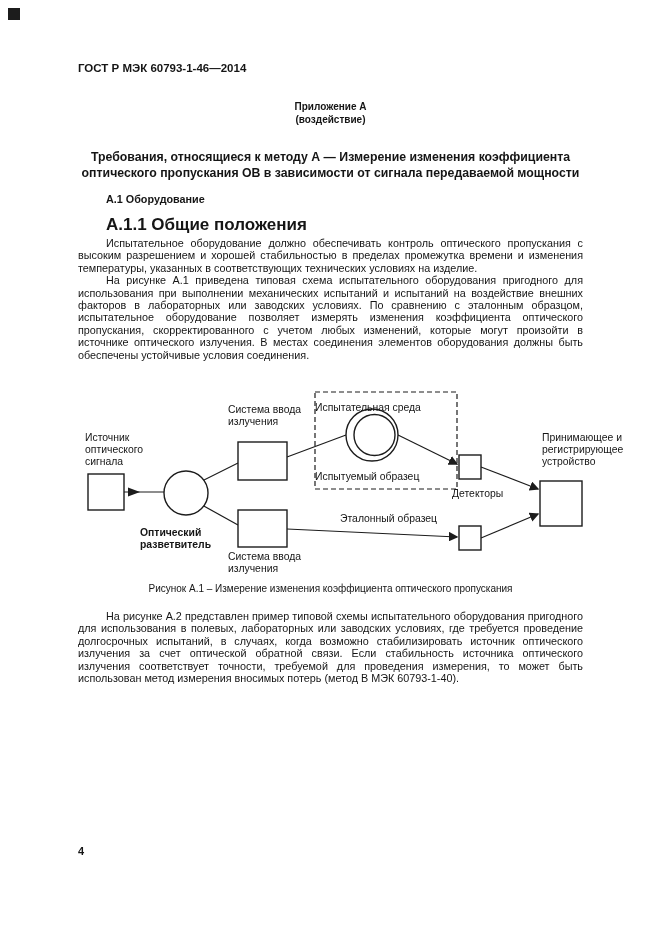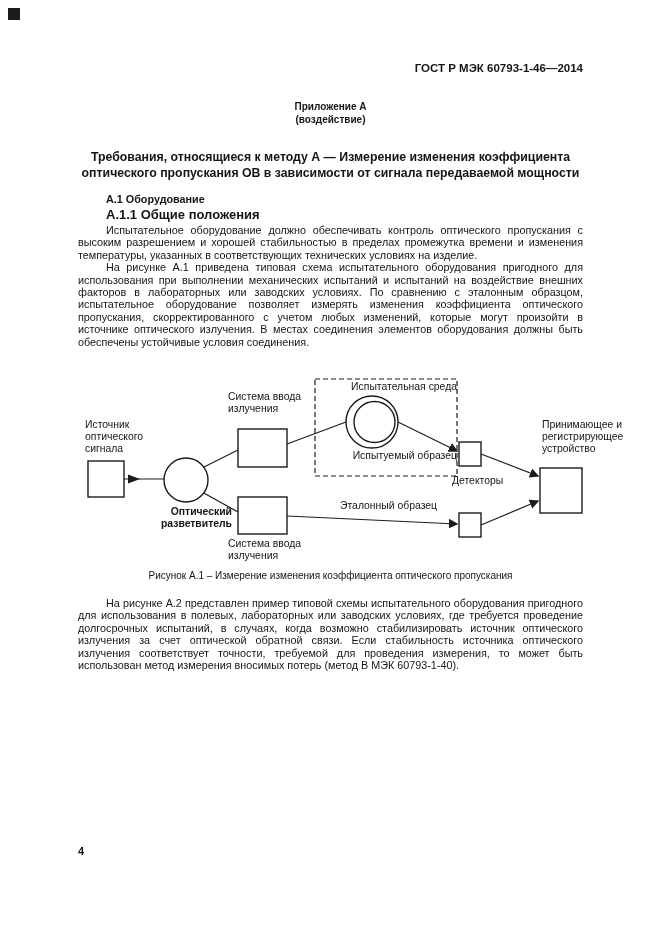--- a/index.html
+++ b/index.html
@@ -7,42 +7,42 @@
   .page {
     position:relative;
     width:661px; height:935px;
     background:#fff;
     font-family:"Liberation Sans","DejaVu Sans",sans-serif;
     color:#151515;
     overflow:hidden;
   }
   .corner-mark { position:absolute; left:8px; top:8px; width:12px; height:12px; background:#1c1c1c; }
   .content { position:absolute; left:78px; top:0; width:505px; }
-  .doc-header { margin-top:62px; font-weight:bold; font-size:11.5px;text-align:right; }
+  .doc-header { margin-top:62px; font-weight:bold; font-size:11.5px; }
   .annex { margin-top:26px; text-align:center; font-weight:bold; font-size:10px; line-height:13px; }
   .title { margin-top:23px; text-align:center; font-weight:bold; font-size:12.3px; line-height:16px; }
   .h2 { margin-top:12px; font-weight:bold; font-size:10.8px; text-indent:28px; }
-  .h3 { margin-top:2px; font-weight:bold; font-size:13px; text-indent:28px; }
+  .h3 { margin-top:10px; font-weight:bold; font-size:17px; text-indent:28px; }
   .para { margin-top:2px; font-size:10.8px; line-height:12.4px; text-align:justify; text-indent:28px; }
   .para + .para { margin-top:0; }
 
   .figure { position:relative; margin-top:26px; height:196px; width:520px; }
   .diagram-svg { position:absolute; left:0; top:0; }
   .shape { fill:#ffffff; stroke:#1c1c1c; stroke-width:1.4; }
   .dashed { fill:none; stroke:#1c1c1c; stroke-width:1.2; stroke-dasharray:5,3; }
   .ln { stroke:#1c1c1c; stroke-width:1.2; }
   .arrow { marker-end:url(#arr); }
   .ah { fill:#1c1c1c; }
   .dlabel {
     position:absolute;
     font-size:10.4px; line-height:12px;
     white-space:pre;
     color:#151515;
   }
-  .dlabel.center { text-align:right; }
+  .dlabel.center { text-align:left;margin-top:8px; }
 
   .caption { text-align:center; font-size:10px; }
   .para.last { margin-top:16px; }
   .page-number { position:absolute; left:0; top:845px; font-weight:bold; font-size:11px; }
 </style>
 </head>
 <body>
 
 <div class="page">
   <div class="corner-mark"></div>

